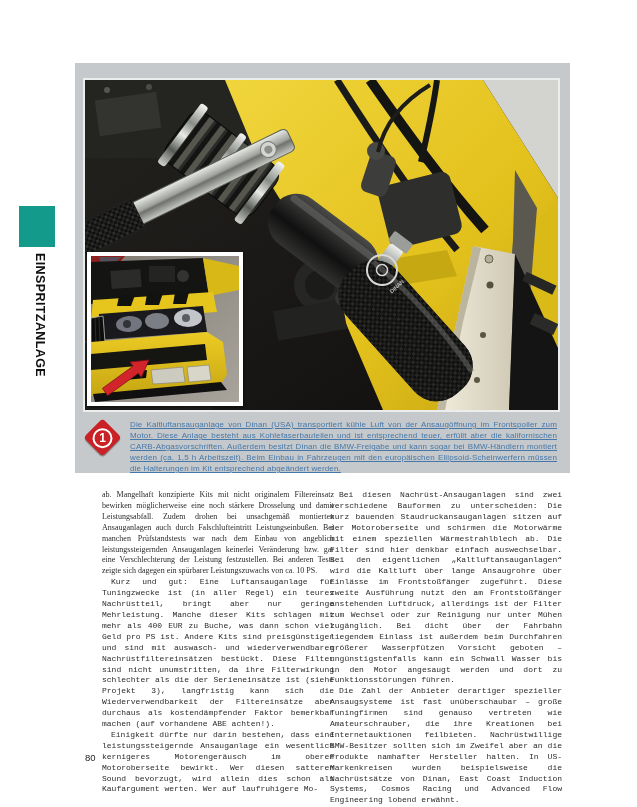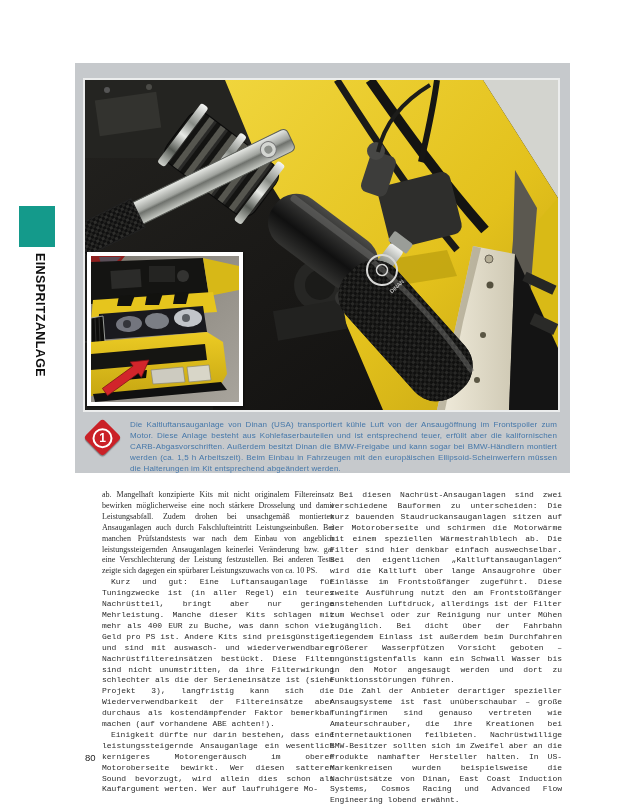--- a/index.html
+++ b/index.html
@@ -33,21 +33,21 @@
     transform:rotate(45deg);border-radius:4px;box-shadow:1px 1px 1px rgba(0,0,0,.35);
   }
   .marker-inner{
     position:absolute;left:3.5px;top:3.5px;width:16px;height:16px;border:2px solid #fff;border-radius:50%;
     transform:rotate(-45deg);display:flex;align-items:center;justify-content:center;
     color:#fff;font-family:"Liberation Sans",sans-serif;font-weight:700;font-size:12px;line-height:1;
   }
   .caption-text{
     position:absolute;left:47px;top:4px;width:427px;
     font-family:"Liberation Sans",sans-serif;font-size:8px;line-height:11px;
-    color:#4577a9;text-align:justify;letter-spacing:.15px;
+    color:#4577a9;text-align:justify;letter-spacing:.15px;text-decoration:underline;
   }
   
   .col{
     position:absolute;top:490px;width:232px;
     font-size:8px;line-height:10.9px;color:#2b2b2b;text-align:justify;
     hyphens:auto;-webkit-hyphens:auto;
   }
   .col-left{left:102px;}
   .col-right{left:330px;}
   .col p{margin:0;}

